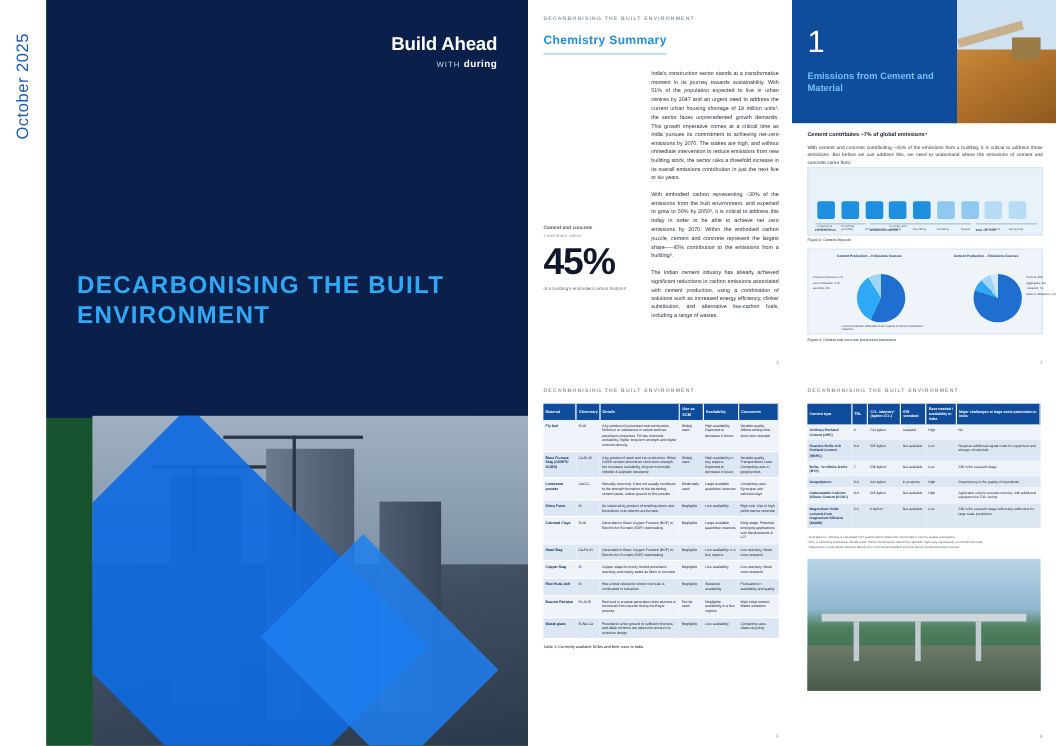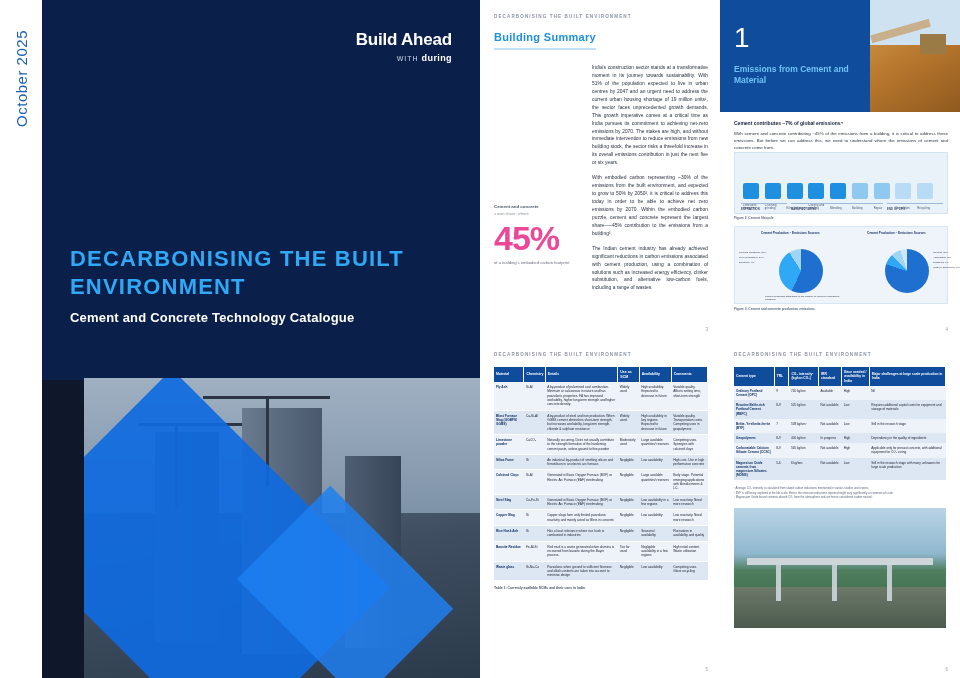--- a/index.html
+++ b/index.html
@@ -21,21 +21,21 @@
     left: 50%; top: 30px;
     transform: translateX(-50%) rotate(180deg);
     writing-mode: vertical-rl;
     font-size: 15px; letter-spacing: 0.5px;
     color: #1a5fb4; font-weight: 400;
   }
 
   
   #cover {
     left: 42px; top: 0; width: 438px; height: 678px;
-    background: #0f172a;
+    background: #14532d;
     overflow: hidden;
   }
   #cover-top { position: absolute; left:0; top:0; width:100%; height: 380px; background:#0b1f4b; }
   #logo-wrap { position: absolute; right: 28px; top: 30px; text-align: right; }
   #logo-main { color: #ffffff; font-size: 17px; font-weight: 700; letter-spacing: -0.2px; }
   #logo-sub { color: #cfd8e8; font-size: 7px; letter-spacing: 1px; margin-top: 3px; }
   #logo-sub b { color: #ffffff; font-size: 9px; font-weight: 700; letter-spacing: 0.4px; }
 
   #cover-title {
     position: absolute; left: 28px; top: 245px; width: 380px;
@@ -88,21 +88,21 @@
   }
   #exec-title {
     margin-top: 12px; color: #1f8fe0; font-size: 11px; font-weight: 700;
     letter-spacing: 0.3px; border-bottom: 2px solid #bfe0f7; padding-bottom: 5px;
     display: inline-block;
   }
   #exec-body { display: flex; gap: 10px; margin-top: 14px; }
   #exec-left { width: 88px; padding-top: 140px; }
   #stat-label { font-size: 4.4px; color: #4a5568; line-height: 1.5; font-weight: 700; }
   #stat-sub { font-size: 4px; color: #8a93a6; line-height: 1.5; }
-  #stat-num { font-size: 34px; color: #ec4899; font-weight: 700; line-height: 1; margin: 4px 0 5px; letter-spacing: -1px; }
+  #stat-num { font-size: 34px; color: #0f172a; font-weight: 700; line-height: 1; margin: 4px 0 5px; letter-spacing: -1px; }
   #stat-cap { font-size: 4.2px; color: #6b7280; line-height: 1.55; }
   #exec-right { flex: 1; }
   #exec-right p { font-size: 4.9px; line-height: 1.62; color: #1e2a3a; margin-bottom: 7px; text-align: justify; }
   .pgnum { position: absolute; font-size: 4.5px; color: #9aa3b2; }
 
   
   #tablepage {
     left: 480px; top: 340px; width: 240px; height: 338px;
     background: #ffffff; padding: 12px 12px 8px 14px;
   }
@@ -199,39 +199,38 @@
 
   <div id="logo-wrap">
     <div id="logo-main">Build Ahead</div>
     <div id="logo-sub">
       <span>WITH</span>
       <b>during</b>
     </div>
   </div>
 
   <div id="cover-title">DECARBONISING THE BUILT ENVIRONMENT</div>
-  <div id="cover-sub">Cement and Concrete Technology Catalogue</div>
 
   <div id="cover-photo">
     <div class="sky"></div>
     <div class="b1"></div>
     <div class="b2"></div>
     <div class="b3"></div>
     <div class="crane1"></div>
     <div class="crane2"></div>
     <div class="mast1"></div>
     <div class="mast2"></div>
     <div class="diamond"></div>
     <div class="diamond2"></div>
   </div>
 </div>
 
 <div class="page" id="exec">
   <div id="exec-head" class="pg-head">DECARBONISING THE BUILT ENVIRONMENT</div>
-  <div id="exec-title">Building Summary</div>
+  <div id="exec-title">Chemistry Summary</div>
 
   <div id="exec-body">
     <div id="exec-left">
       <div id="stat-label">Cement and concrete</div>
       <div id="stat-sub">s own share, where</div>
       <div id="stat-num">45%</div>
       <div id="stat-cap">of a building's embodied carbon footprint</div>
     </div>
     <div id="exec-right">
       <p>India's construction sector stands at a transformative moment in its journey towards sustainability. With 51% of the population expected to live in urban centres by 2047 and an urgent need to address the current urban housing shortage of 19 million units¹, the sector faces unprecedented growth demands. This growth imperative comes at a critical time as India pursues its commitment to achieving net-zero emissions by 2070. The stakes are high, and without immediate intervention to reduce emissions from new building stock, the sector risks a threefold increase in its overall emissions contribution in just the next five or six years.</p>

